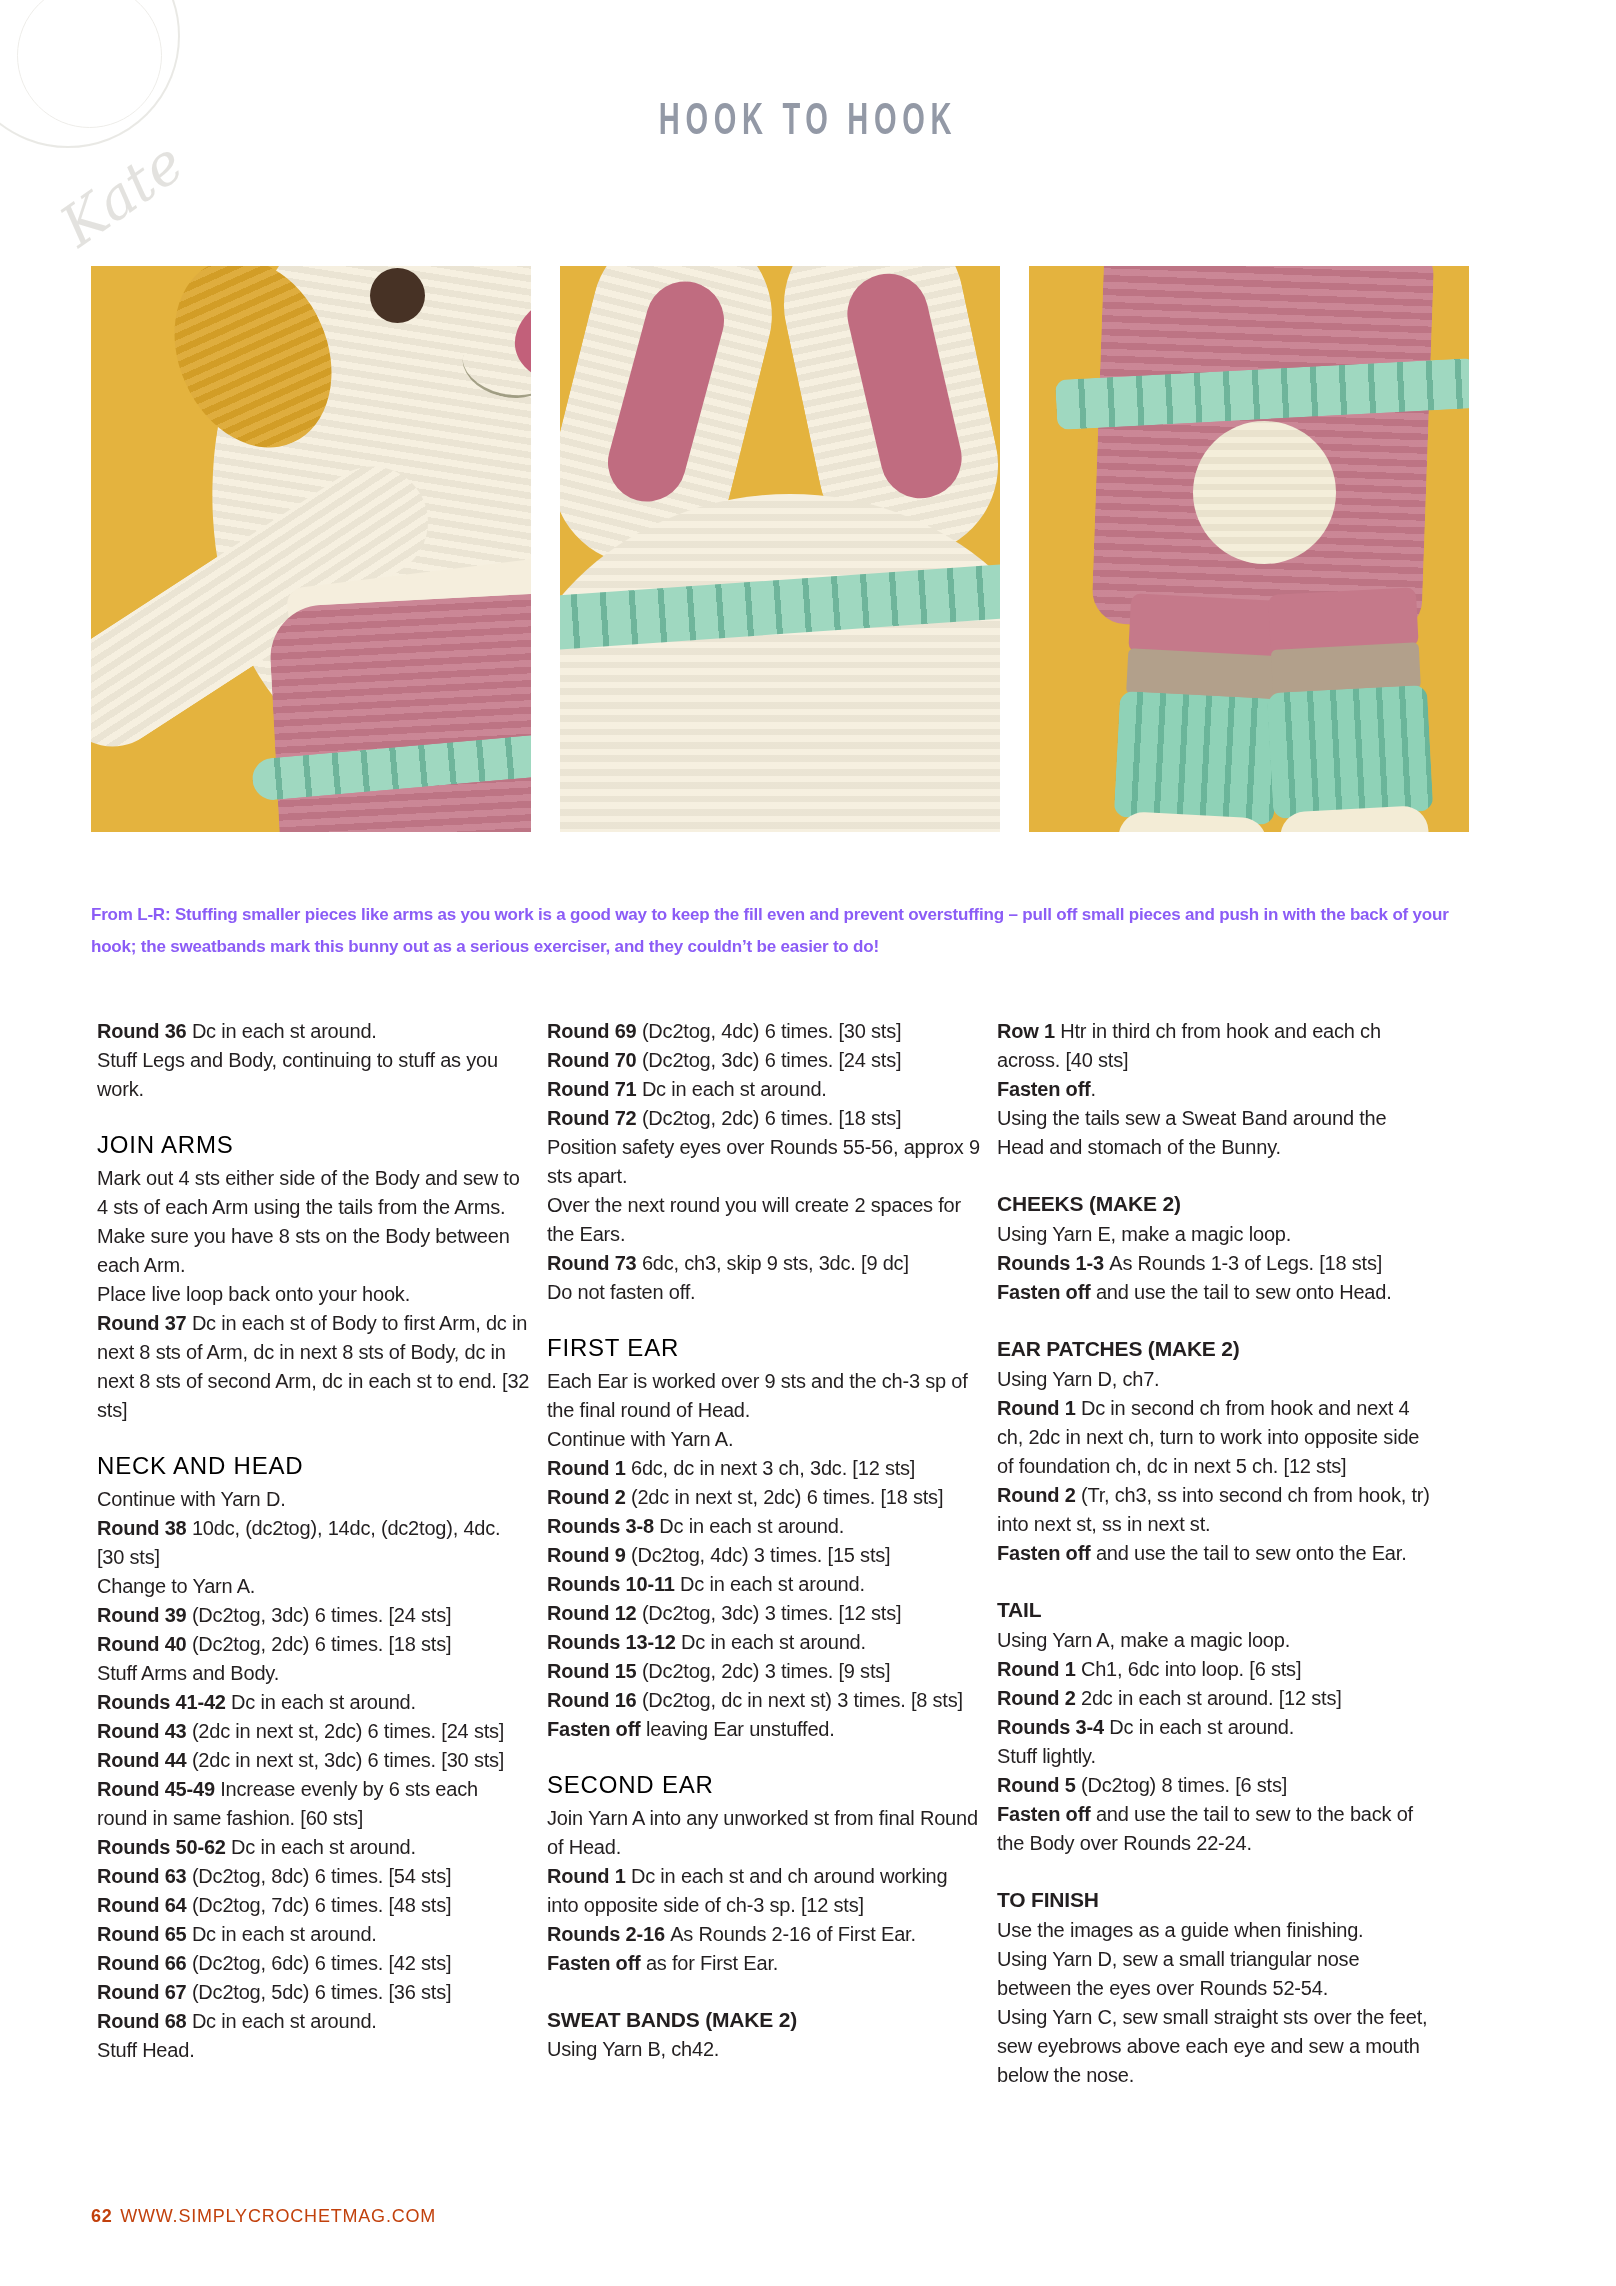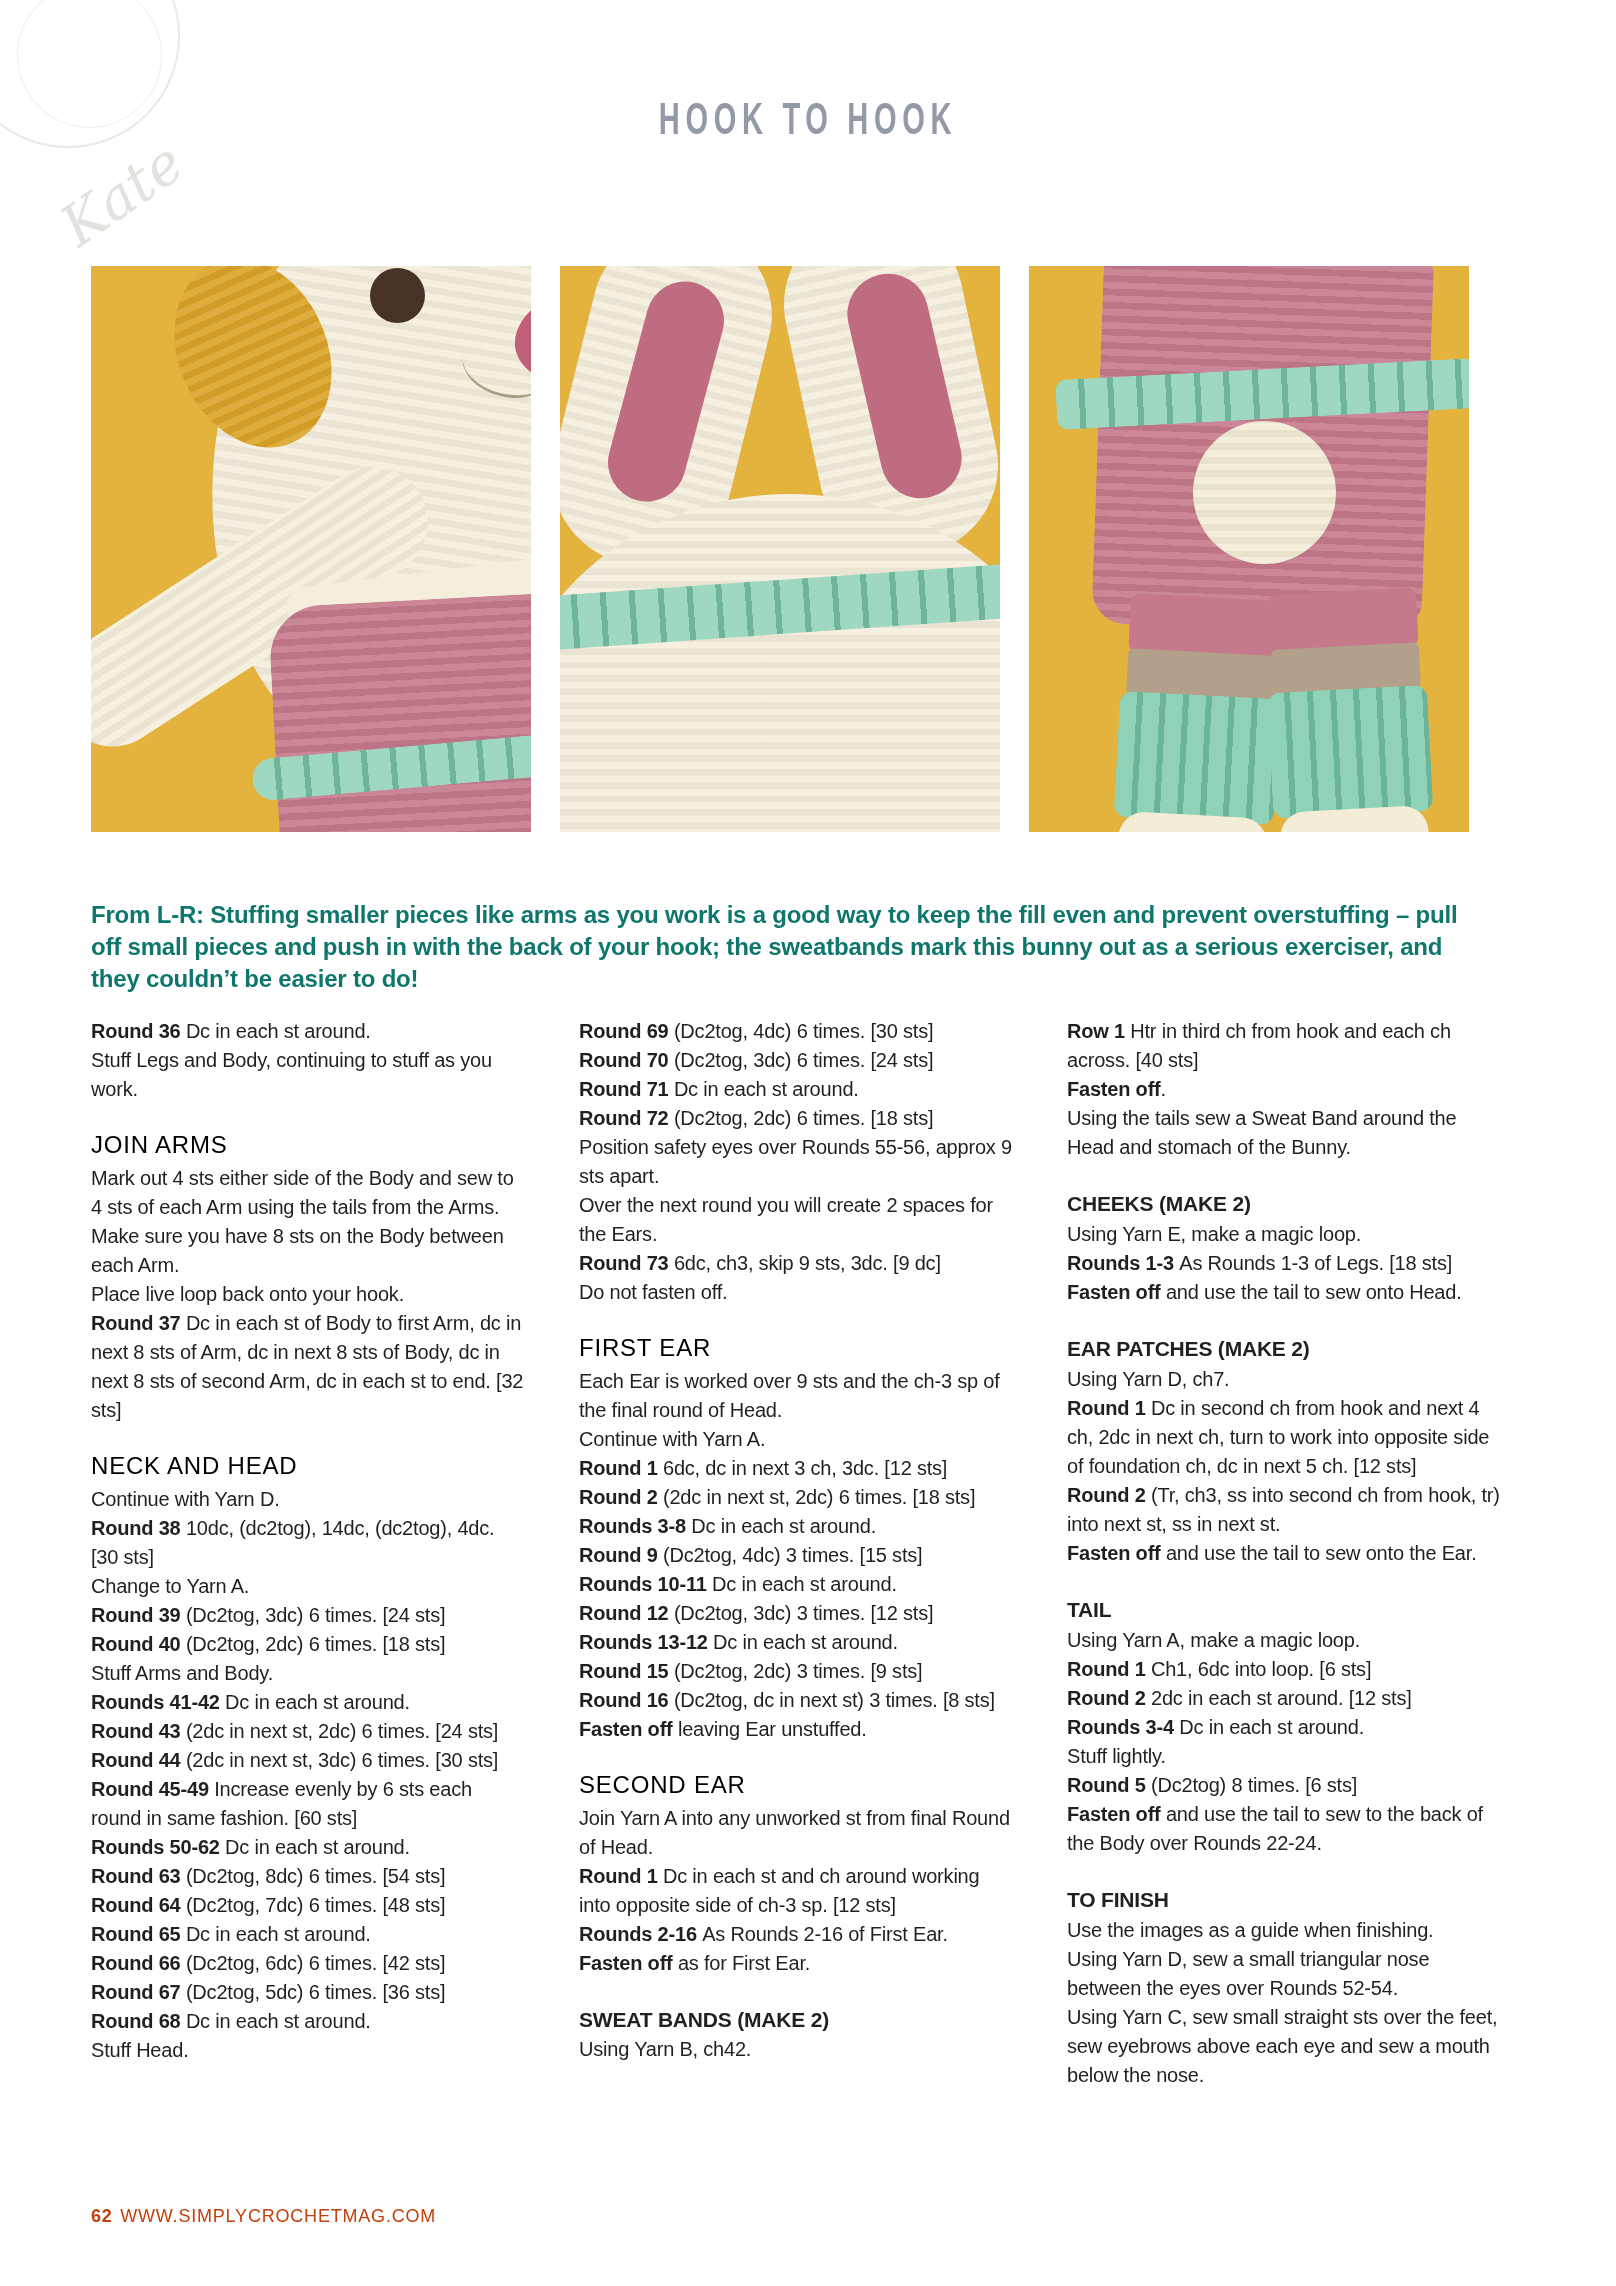--- a/index.html
+++ b/index.html
@@ -54,26 +54,26 @@
   .p3-legR{left:247px;top:325px;height:315px;transform:rotate(-3deg);}
 
   
   .watermark{position:absolute;top:0;left:0;width:306px;height:325px;z-index:6;pointer-events:none;opacity:.6;}
   .wm-circle{position:absolute;top:-76px;left:-44px;width:220px;height:220px;border:2.9px solid #dcdbd5;border-radius:50%;}
   .wm-circle2{position:absolute;top:-17px;left:17px;width:143px;height:143px;border:1.9px solid #e2e0da;border-radius:50%;}
   .wm-text{position:absolute;top:161px;left:55px;font-family:"DejaVu Serif",serif;font-style:italic;
            font-size:57px;color:#d2d0ca;transform:rotate(-35deg);}
 
   
-  .caption{position:absolute;top:899px;left:91px;width:1381px;font-size:24px;font-weight:700;
-           line-height:32px;color:#0f766e;letter-spacing:-0.2px;}
-
-  
-  .columns{position:absolute;top:1017px;left:91px;width:1376px;display:grid;
-           grid-template-columns:435px 435px 435px;column-gap:53px;align-items:start;}
+  .caption{position:absolute;top:899px;left:91px;width:1381px;font-size:17px;font-weight:700;
+           line-height:32px;color:#8b5cf6;letter-spacing:-0.2px;}
+
+  
+  .columns{position:absolute;top:1017px;left:97px;width:1376px;display:grid;
+           grid-template-columns:435px 435px 435px;column-gap:15px;align-items:start;}
   .col{font-size:20px;line-height:29px;letter-spacing:-0.2px;}
   .col p{margin:0;}
   .col p.section{margin:25px 0 3.8px;font-size:24px;line-height:31px;color:#000000;letter-spacing:0.8px;}
   .col p.subhead{margin:27px 0 1.9px;font-weight:700;font-size:21px;}
   .col p:first-child{margin-top:0;}
   .col .bold{font-weight:700;}
 
   
   .footer{position:absolute;top:2206px;left:91px;font-size:18px;letter-spacing:0.8px;color:#c2410c;}
   .footer .num{font-weight:700;margin-right:7.6px;}

